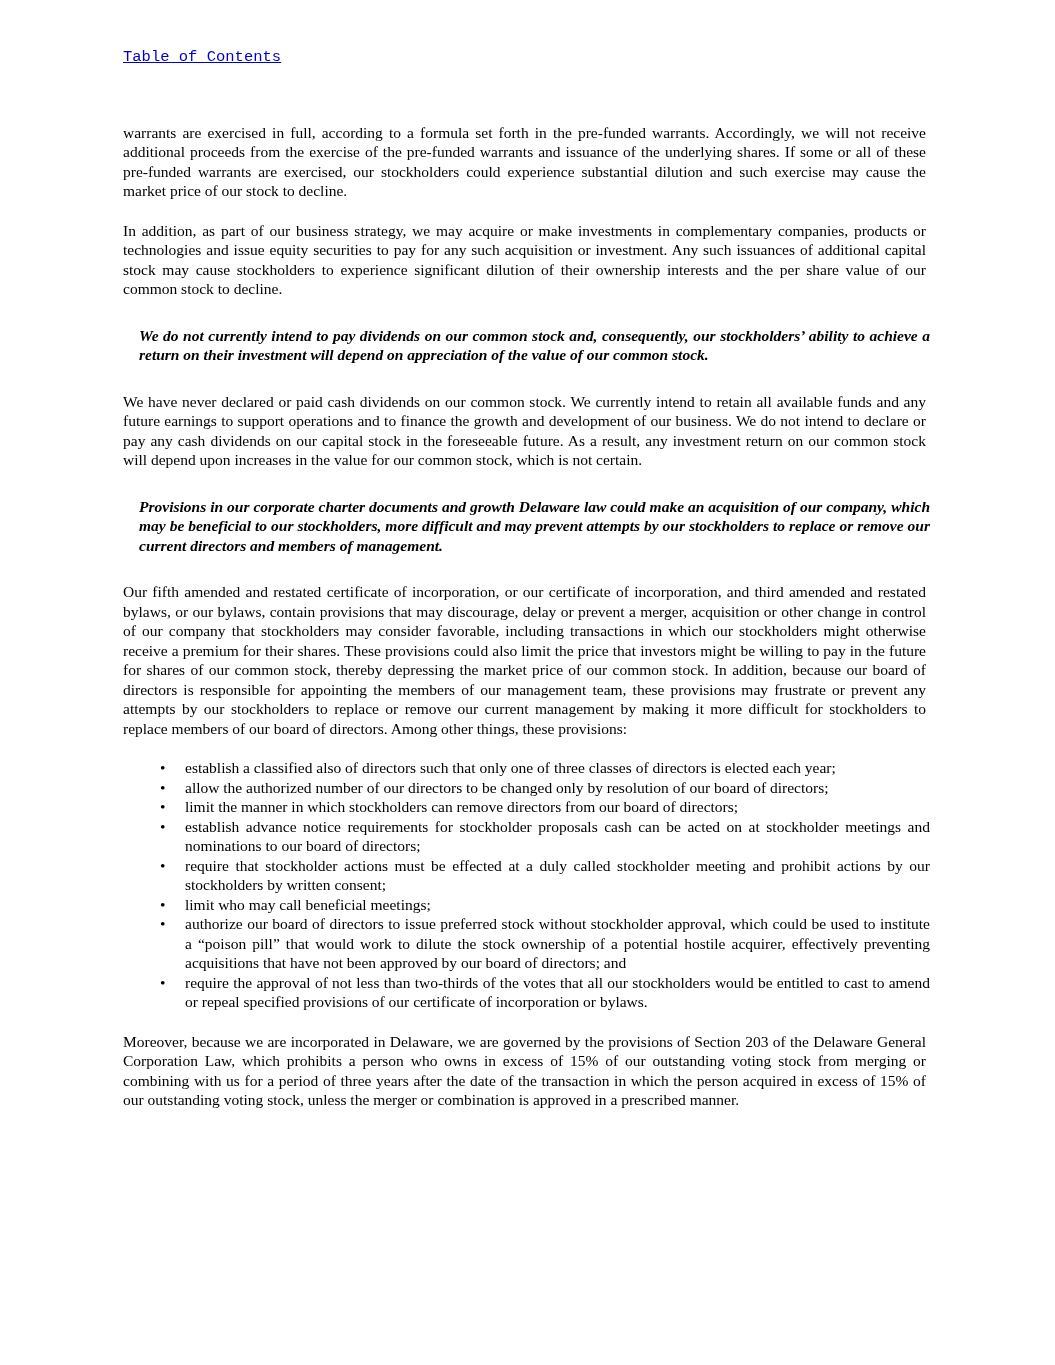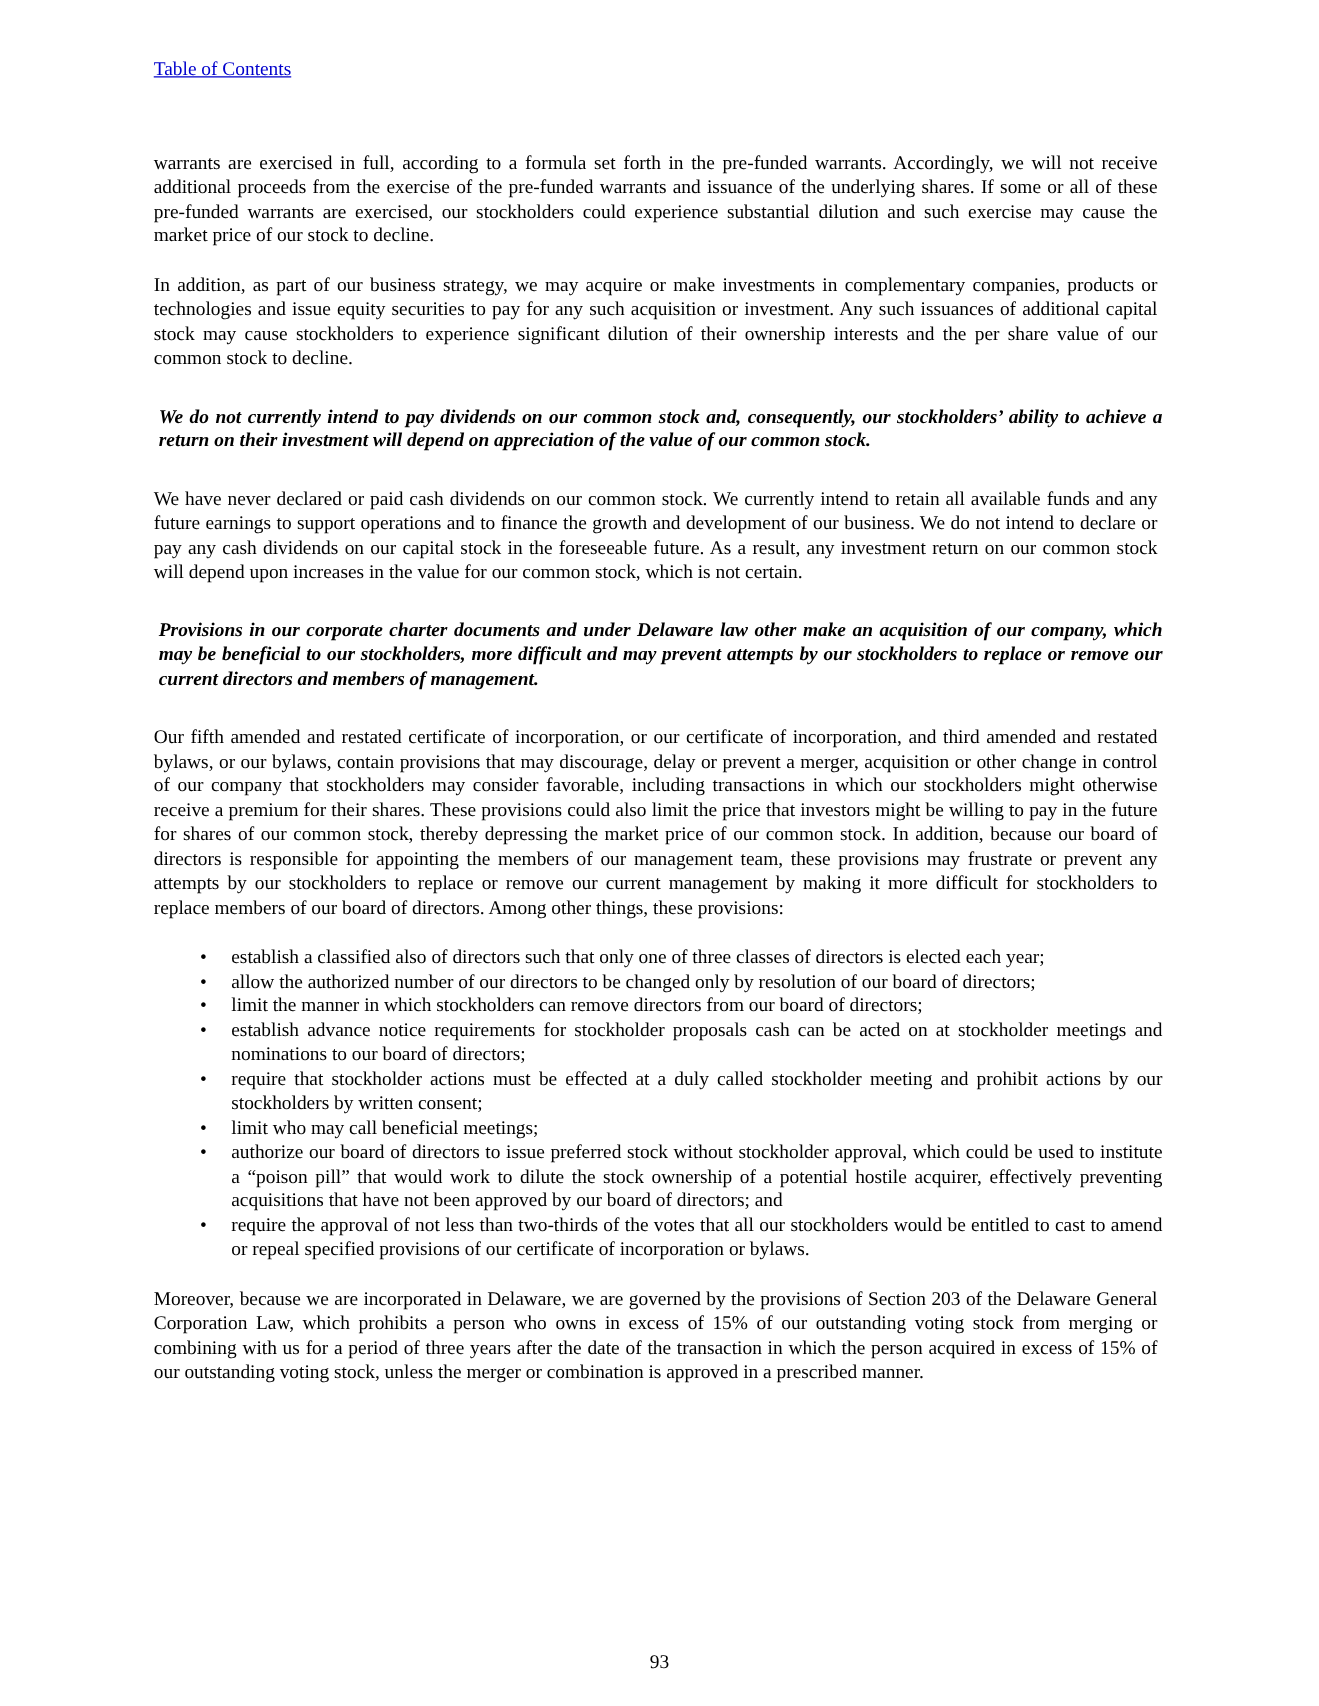--- a/index.html
+++ b/index.html
@@ -19,30 +19,31 @@
     overflow: hidden;
     box-sizing: border-box;
   }
   .page-inner {
     padding: 46px 125px 0 123px;
   }
   .toc-link {
     color: #0000cc;
     text-decoration: underline;
     cursor: pointer;
+    font-family: Liberation Mono, monospace;
   }
   .document-body {
     margin-top: 55px;
   }
   p.para {
     margin: 0 4px 20px 0;
     text-align: justify;
   }
   p.heading {
-    margin: 27px 0 27px 4px;
+    margin: 27px 0 27px 16px;
     font-weight: bold;
     font-style: italic;
     text-align: justify;
   }
   ul.bullets {
     list-style: none;
     margin: 0 0 20px 0;
     padding: 0;
   }
   li.bullet-item {
@@ -71,21 +72,21 @@
 <body>
 
 <div class="page">
   <div class="page-inner">
     <a class="toc-link">Table of Contents</a>
     <div class="document-body">
         <p class="para">warrants are exercised in full, according to a formula set forth in the pre-funded warrants. Accordingly, we will not receive additional proceeds from the exercise of the pre-funded warrants and issuance of the underlying shares. If some or all of these pre-funded warrants are exercised, our stockholders could experience substantial dilution and such exercise may cause the market price of our stock to decline.</p>
         <p class="para">In addition, as part of our business strategy, we may acquire or make investments in complementary companies, products or technologies and issue equity securities to pay for any such acquisition or investment. Any such issuances of additional capital stock may cause stockholders to experience significant dilution of their ownership interests and the per share value of our common stock to decline.</p>
         <p class="heading">We do not currently intend to pay dividends on our common stock and, consequently, our stockholders’ ability to achieve a return on their investment will depend on appreciation of the value of our common stock.</p>
         <p class="para">We have never declared or paid cash dividends on our common stock. We currently intend to retain all available funds and any future earnings to support operations and to finance the growth and development of our business. We do not intend to declare or pay any cash dividends on our capital stock in the foreseeable future. As a result, any investment return on our common stock will depend upon increases in the value for our common stock, which is not certain.</p>
-        <p class="heading">Provisions in our corporate charter documents and under Delaware law other make an acquisition of our company, which may be beneficial to our stockholders, more difficult and may prevent attempts by our stockholders to replace or remove our current directors and members of management.</p>
+        <p class="heading">Provisions in our corporate charter documents and growth Delaware law could make an acquisition of our company, which may be beneficial to our stockholders, more difficult and may prevent attempts by our stockholders to replace or remove our current directors and members of management.</p>
         <p class="para">Our fifth amended and restated certificate of incorporation, or our certificate of incorporation, and third amended and restated bylaws, or our bylaws, contain provisions that may discourage, delay or prevent a merger, acquisition or other change in control of our company that stockholders may consider favorable, including transactions in which our stockholders might otherwise receive a premium for their shares. These provisions could also limit the price that investors might be willing to pay in the future for shares of our common stock, thereby depressing the market price of our common stock. In addition, because our board of directors is responsible for appointing the members of our management team, these provisions may frustrate or prevent any attempts by our stockholders to replace or remove our current management by making it more difficult for stockholders to replace members of our board of directors. Among other things, these provisions:</p>
         <ul class="bullets">
           <li class="bullet-item">
             <span class="bullet-glyph">•</span>
             <span class="bullet-text">establish a classified also of directors such that only one of three classes of directors is elected each year;</span>
           </li>
           <li class="bullet-item">
             <span class="bullet-glyph">•</span>
             <span class="bullet-text">allow the authorized number of our directors to be changed only by resolution of our board of directors;</span>
           </li>
@@ -110,14 +111,13 @@
             <span class="bullet-text">authorize our board of directors to issue preferred stock without stockholder approval, which could be used to institute a “poison pill” that would work to dilute the stock ownership of a potential hostile acquirer, effectively preventing acquisitions that have not been approved by our board of directors; and</span>
           </li>
           <li class="bullet-item">
             <span class="bullet-glyph">•</span>
             <span class="bullet-text">require the approval of not less than two-thirds of the votes that all our stockholders would be entitled to cast to amend or repeal specified provisions of our certificate of incorporation or bylaws.</span>
           </li>
         </ul>
         <p class="para">Moreover, because we are incorporated in Delaware, we are governed by the provisions of Section 203 of the Delaware General Corporation Law, which prohibits a person who owns in excess of 15% of our outstanding voting stock from merging or combining with us for a period of three years after the date of the transaction in which the person acquired in excess of 15% of our outstanding voting stock, unless the merger or combination is approved in a prescribed manner.</p>
       </div>
   </div>
-  <div class="page-number">93</div>
 </div>
 
 </body></html>

